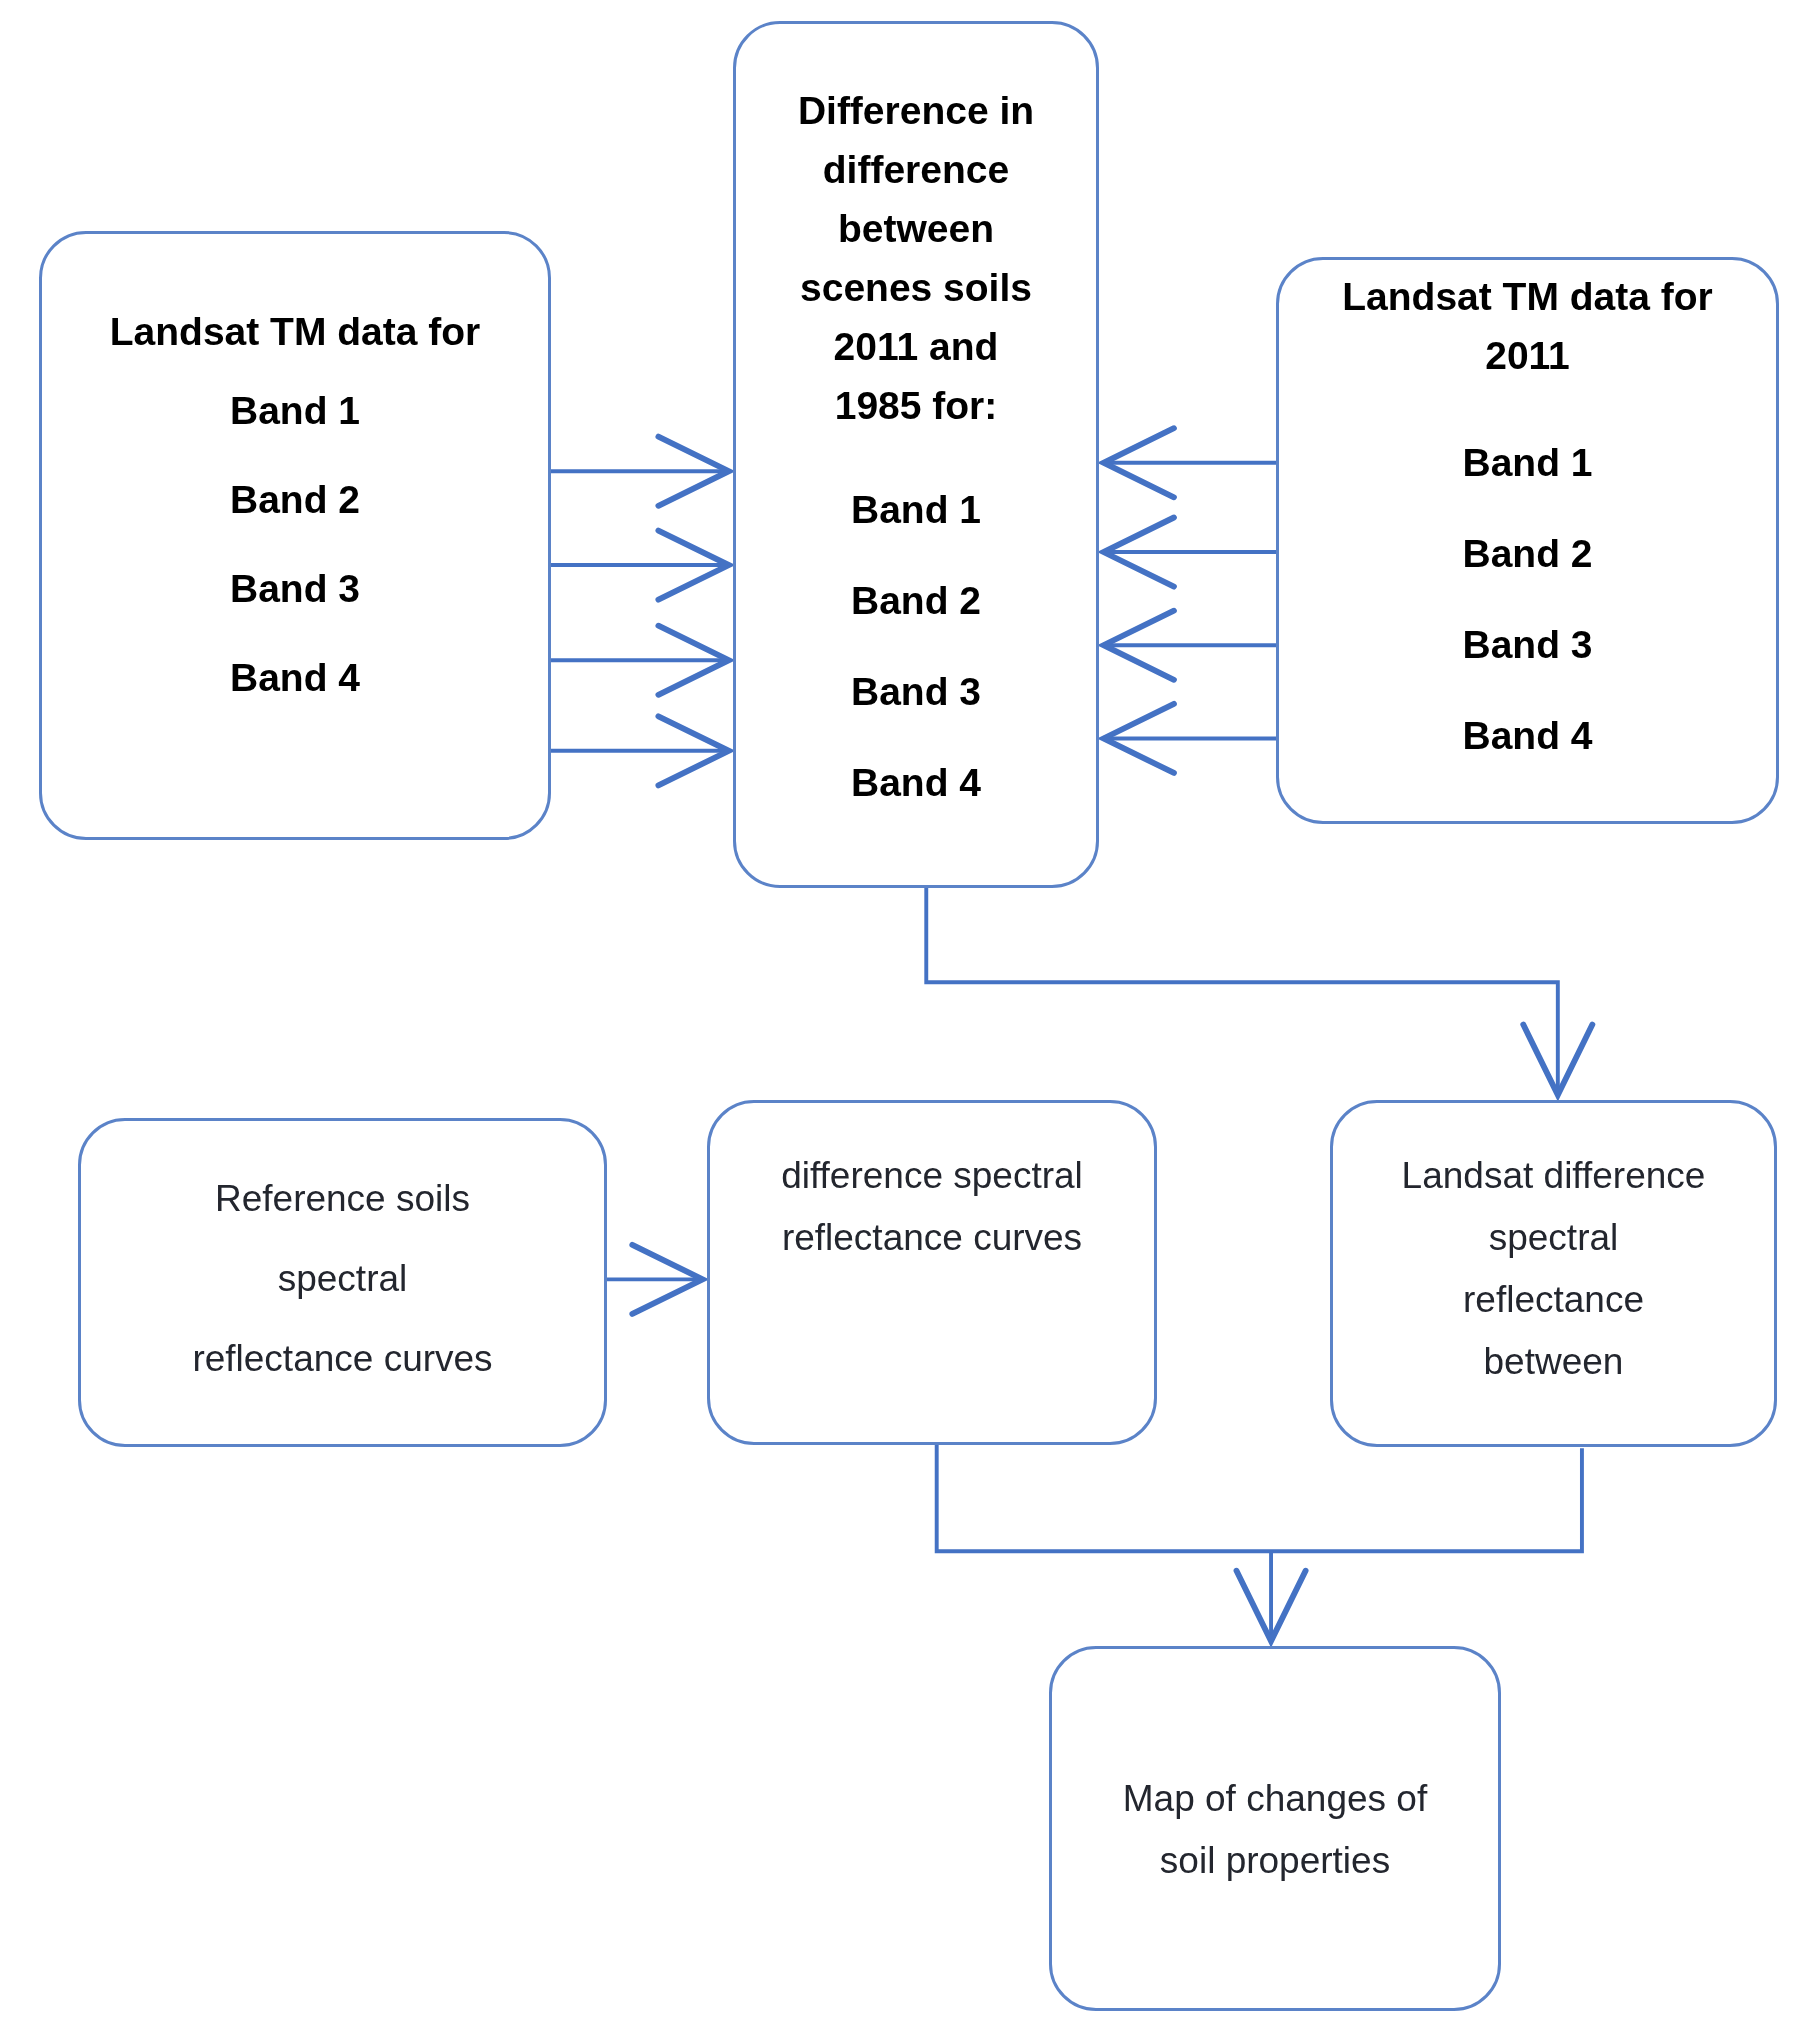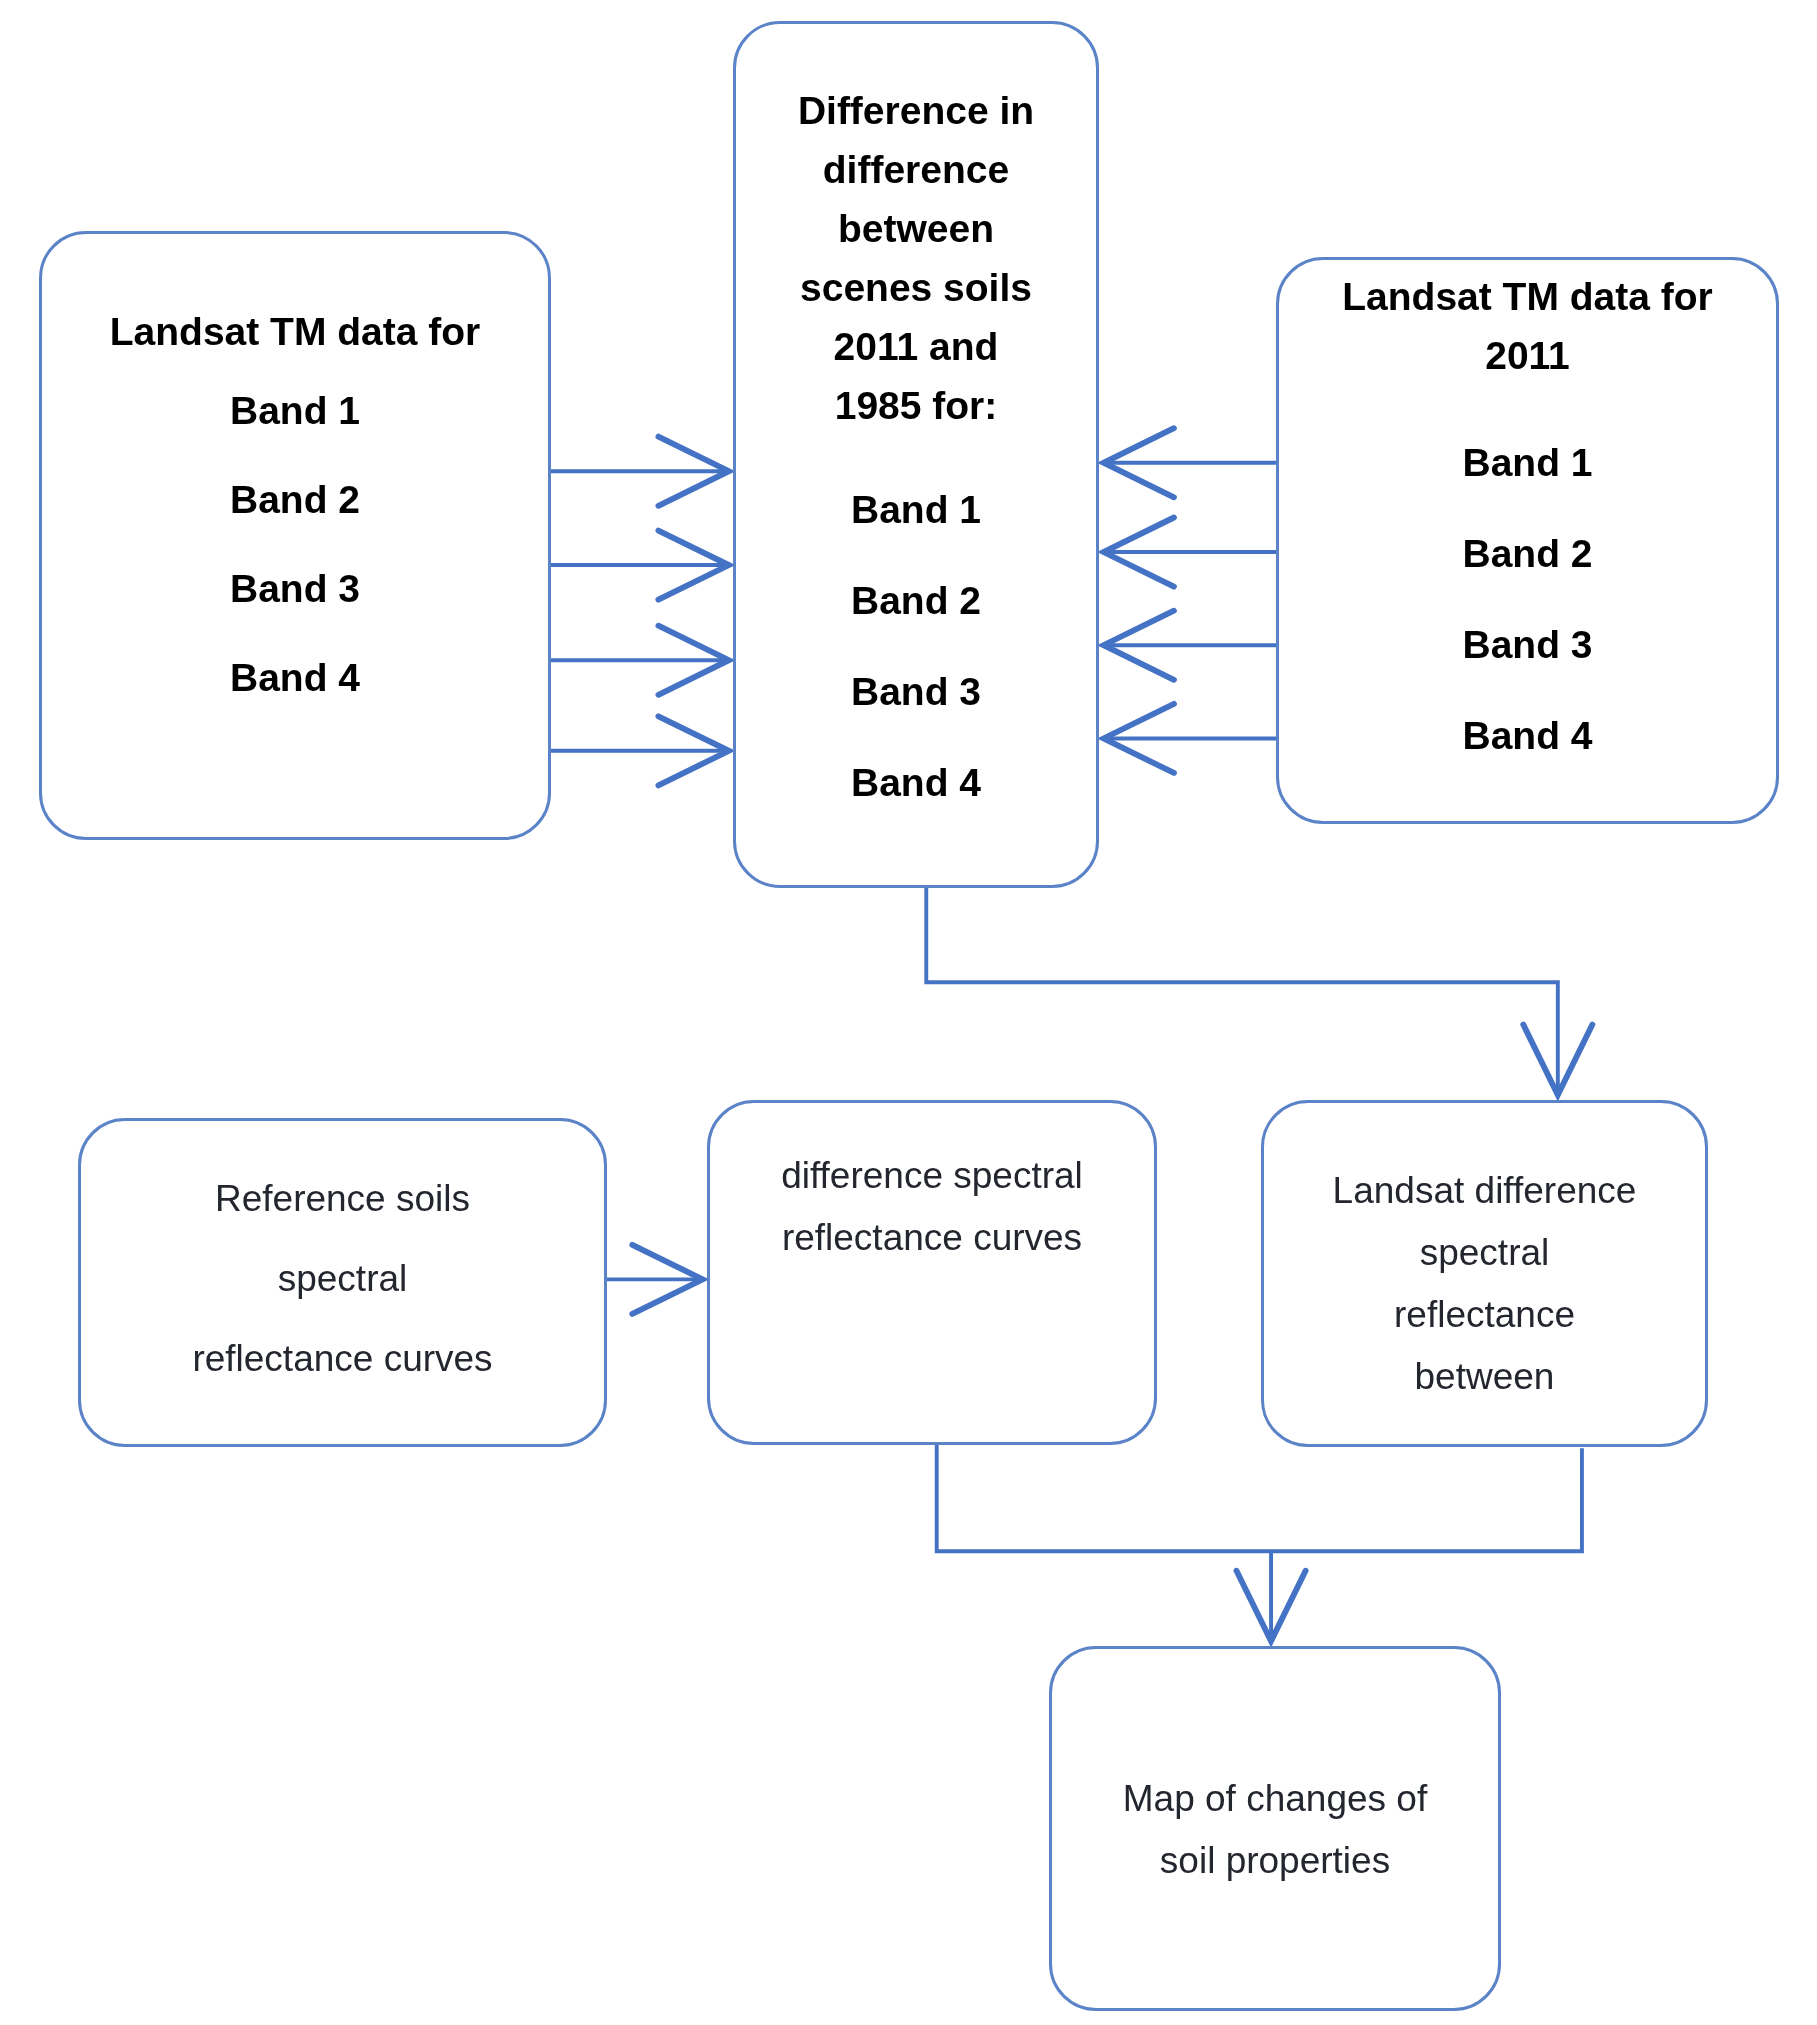--- a/index.html
+++ b/index.html
@@ -45,21 +45,21 @@
   #box-1985 .bands { margin-top: 5.2px; }
 
   #box-diff        { left: 733px; top: 21px;   width: 366px; height: 867px; padding-top: 57px; }
   #box-diff .bands { margin-top: 29px; }
 
   #box-2011        { left: 1276px; top: 257px;  width: 503px; height: 567px;  padding-top: 6.5px; }
   #box-2011 .bands { margin-top: 33px; }
 
   #box-ref         { left: 78px;  top: 1118px; width: 529px; height: 329px;  padding-top: 47px; gap: 18px; }
   #box-expert      { left: 707px; top: 1100px; width: 450px; height: 345px;  padding-top: 42px; }
-  #box-ldiff       { left: 1261px; top: 1100px; width: 447px; height: 347px;  padding-top: 57px; }
+  #box-ldiff       { left: 1330px; top: 1100px; width: 447px; height: 347px;  padding-top: 42px; }
   #box-map         { left: 1049px; top: 1646px; width: 452px; height: 365px;  padding-top: 119px; }
 </style>
 </head>
 <body>
 
 <div class="canvas">
 
   <svg class="connectors" viewBox="0 0 2789 3107" xmlns="http://www.w3.org/2000/svg">
     <defs>
       <marker id="ah" viewBox="-130 -70 140 140" refX="0" refY="0" markerWidth="140" markerHeight="140" markerUnits="userSpaceOnUse" orient="auto">

